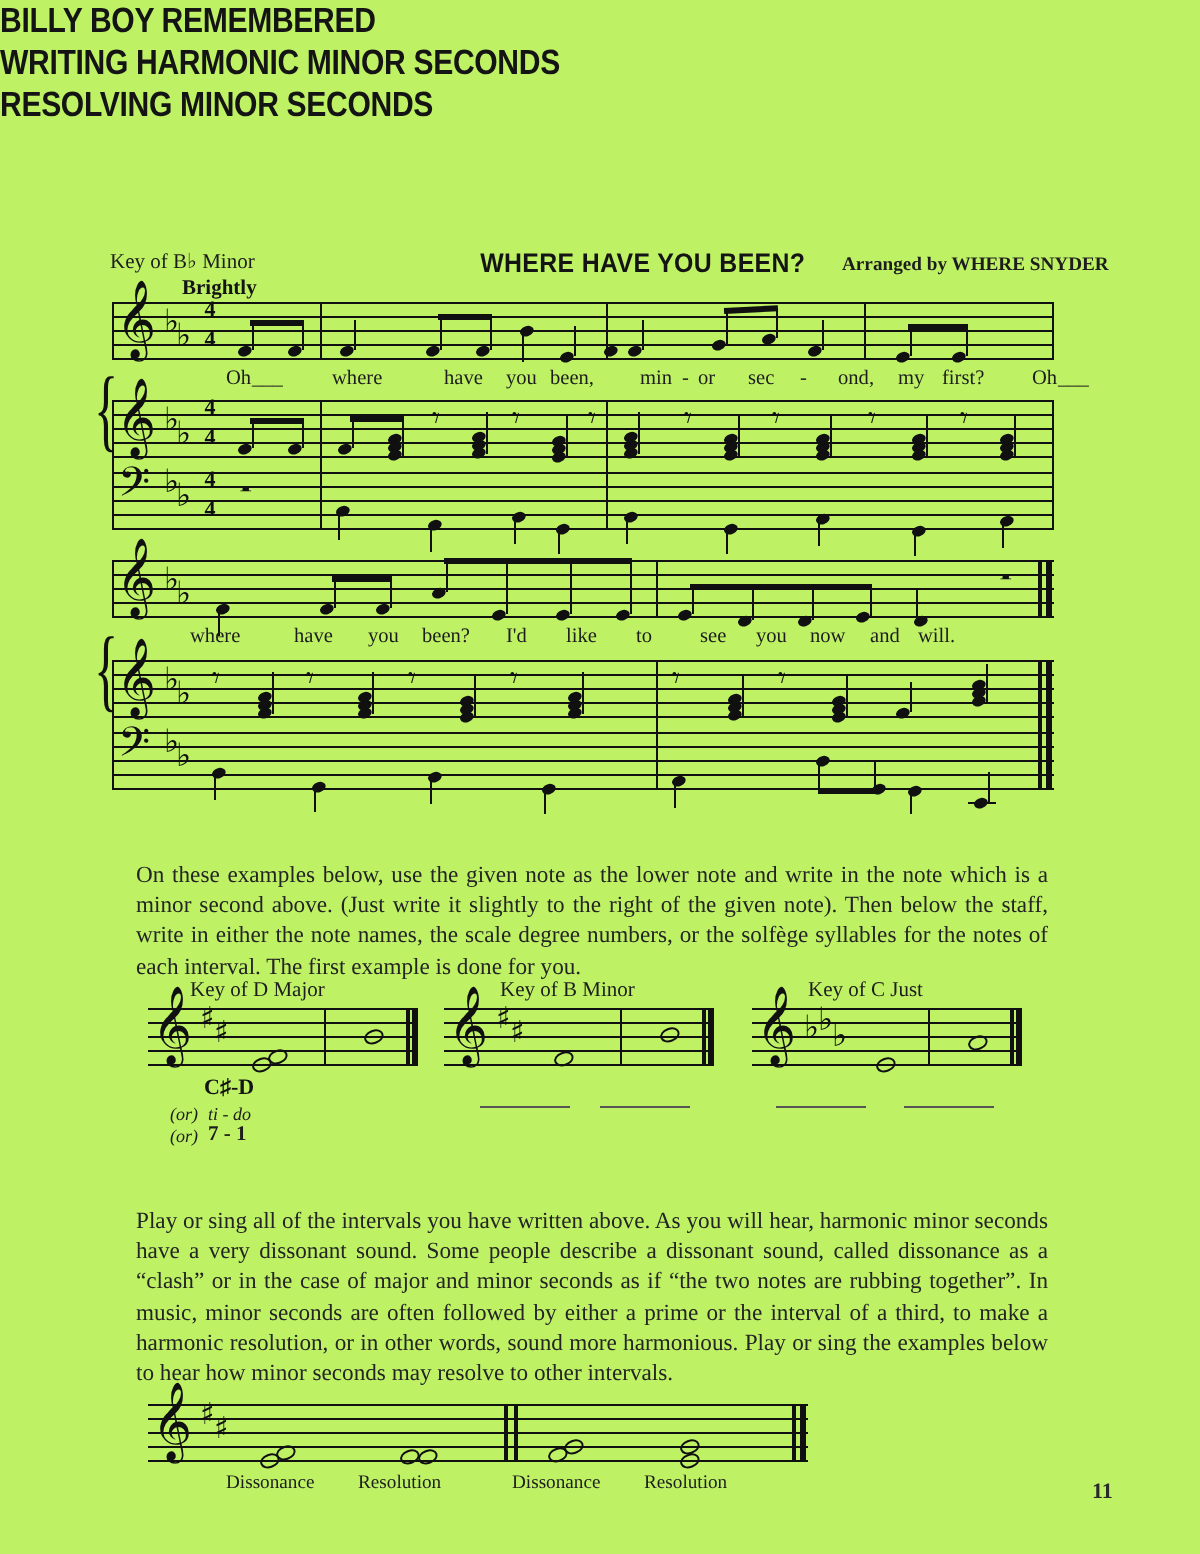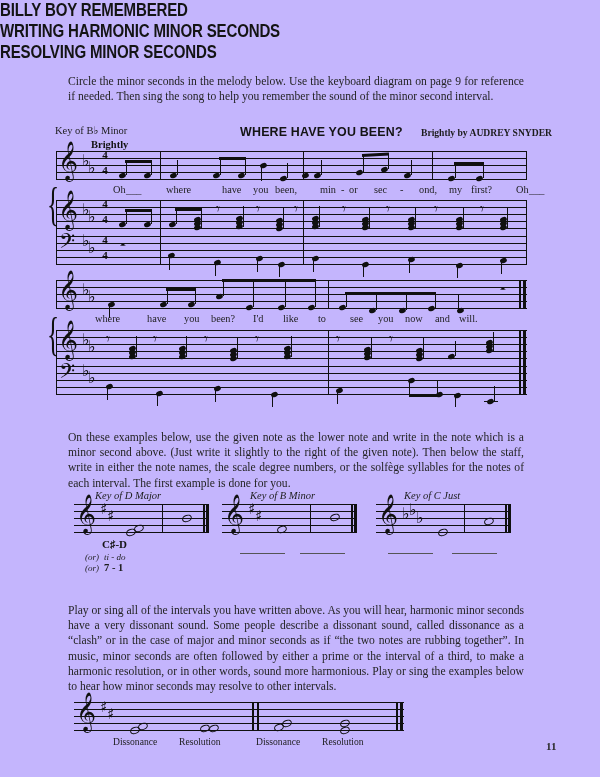--- a/index.html
+++ b/index.html
@@ -1,18 +1,18 @@
 <!DOCTYPE html>
 <html><head>
 <meta charset="utf-8">
 <style>
   html,body{margin:0;padding:0;background:#ffffff;}
   body{width:600px;height:777px;position:relative;overflow:hidden;
        font-family:"Liberation Serif","DejaVu Serif",serif;color:#1a1a1a;}
-  .page{position:absolute;inset:0;background:#c4b5fd;}
+  .page{position:absolute;inset:0;background:#bef264;}
 
   
   .sec-head{
     font-family:"Liberation Sans","DejaVu Sans",sans-serif;
     font-weight:bold;font-size:17.5px;letter-spacing:-0.2px;
     transform:scaleX(.86);transform-origin:left center;
     color:#141414;white-space:nowrap;
   }
   .body-text{
     font-family:"Liberation Serif","DejaVu Serif",serif;
@@ -61,21 +61,21 @@
   .song-title{position:absolute;font-family:"Liberation Sans","DejaVu Sans",sans-serif;
               font-weight:bold;font-size:13.5px;letter-spacing:.2px;
               color:#141414;white-space:nowrap;transform:scaleX(.92);}
   .arranger{position:absolute;font-family:"Liberation Serif",serif;
             font-weight:bold;font-size:9.6px;color:#1d1d1d;white-space:nowrap;}
   .tempo{position:absolute;font-family:"Liberation Serif",serif;font-weight:bold;
          font-style:normal;font-size:10.5px;color:#141414;white-space:nowrap;}
 
   
   .ex-key{position:absolute;font-family:"Liberation Serif",serif;font-size:10.5px;
-          color:#1d1d1d;white-space:nowrap;font-style:italic;}
+          color:#1d1d1d;white-space:nowrap;}
   .ans{position:absolute;font-family:"Liberation Serif",serif;font-weight:bold;
        font-size:11px;color:#141414;white-space:nowrap;}
   .ans-or{position:absolute;font-family:"Liberation Serif",serif;font-size:9px;
           font-style:italic;color:#1d1d1d;white-space:nowrap;}
   .ans-it{font-style:italic;}
   .ans-num{font-style:normal;font-weight:bold;font-size:10.5px;}
   .blankline{position:absolute;height:1px;background:#555;}
 
   .cap{position:absolute;font-family:"Liberation Serif",serif;font-size:9.6px;
        color:#1d1d1d;white-space:nowrap;}
@@ -83,25 +83,24 @@
   .pageno{position:absolute;font-family:"Liberation Serif",serif;font-weight:bold;
           font-size:11px;color:#2a2a2a;}
 </style>
 </head>
 <body>
 
 <div class="page">
 
   <div class="sec-head" style="left:56px;top:48px;">BILLY BOY REMEMBERED</div>
 
-  <div class="body-text" style="position:absolute;left:68px;top:74px;width:456px;">Circle the minor seconds in the melody below. Use the keyboard diagram on page 9 for reference if needed. Then sing the song to help you remember the sound of the minor second interval.</div>
 
   <div class="key-label" style="left:55px;top:124px;">Key of B♭ Minor</div>
   <div class="song-title" style="left:233px;top:124px;">WHERE HAVE YOU BEEN?</div>
-  <div class="arranger" style="left:421px;top:127px;">Brightly by AUDREY SNYDER</div>
+  <div class="arranger" style="left:421px;top:127px;">Arranged by WHERE SNYDER</div>
   <div class="tempo" style="left:91px;top:139px;">Brightly</div>
 
   <div class="staff" style="left:56px;top:151px;width:471px;height:28px;">
     <div class="line" style="top:0"></div>
       <div class="line" style="top:7px"></div>
     <div class="line" style="top:14px"></div>
       <div class="line" style="top:21px"></div>
     <div class="line" style="top:28px"></div>
     <div class="clef" style="left:2px;top:-8px;">𝄞</div>
     <div class="acc" style="left:26px;top:2px;">♭</div>

